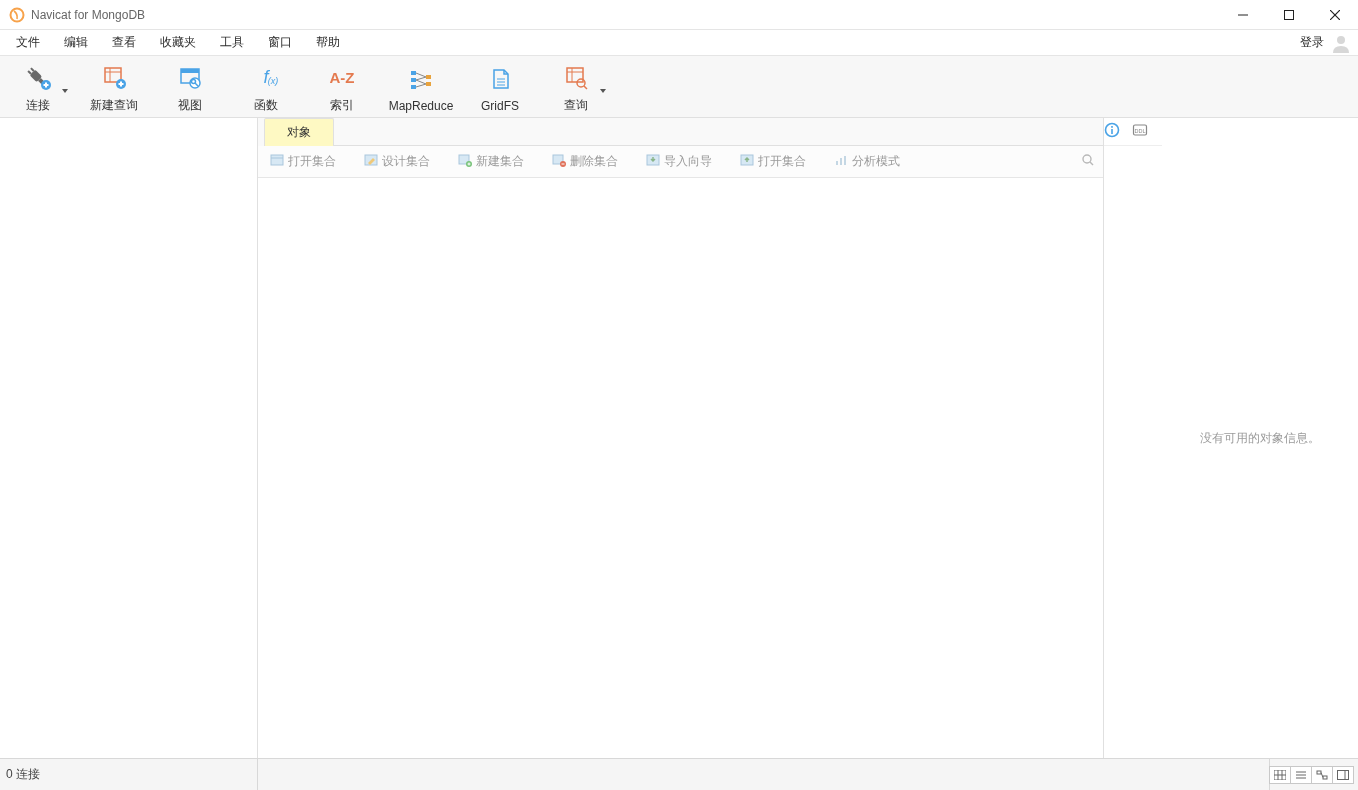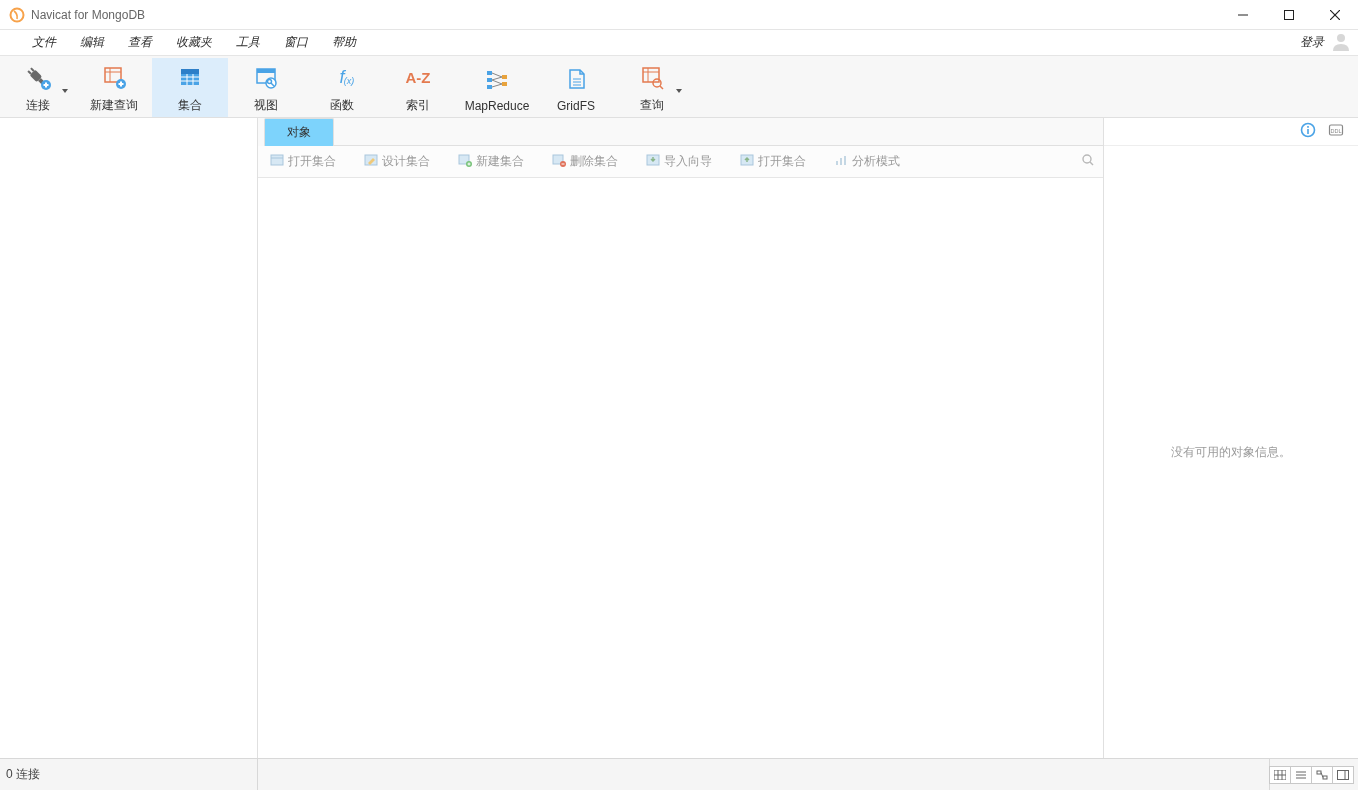--- a/index.html
+++ b/index.html
@@ -7,49 +7,49 @@
 
   
   .titlebar { height:30px; background:#fff; display:flex; align-items:center; border-bottom:1px solid #e5e5e5;text-align:right; }
   .titlebar .logo { width:16px; height:16px; margin:0 6px 0 9px; }
   .titlebar .title { font-size:12px; color:#666; }
   .titlebar .spacer { flex:1; }
   .wbtn { width:46px; height:30px; display:flex; align-items:center; justify-content:center; }
   .wbtn svg { width:10px; height:10px; }
 
   
-  .menubar { height:26px; background:#fff; display:flex; padding-left:20px; border-bottom:1px solid #e5e5e5;font-style:italic; }
+  .menubar { height:26px; background:#fff; display:flex; align-items:center; padding-left:4px; border-bottom:1px solid #e5e5e5; }
   .menubar .mitem { padding:4px 12px; font-size:12px; color:#2b2b2b; }
   .menubar .spacer { flex:1; }
   .menubar .login { padding:4px 6px; font-size:12px; color:#2b2b2b; }
   .menubar .avatar { width:22px; height:22px; margin-right:6px; }
 
   
   .toolbar { height:62px; background:#f7f7f7; border-bottom:1px solid #e0e0e0; display:flex; align-items:stretch; padding-top:2px; }
   .tbtn { width:76px; display:flex; flex-direction:column; align-items:center; justify-content:center; gap:2px; position:relative; }
   .tbtn .ico { width:72px; height:34px; display:flex; align-items:center; justify-content:center; }
   .tbtn .lbl { font-size:12px; color:#333; }
   .tbtn.active { background:#dcedfb; }
   .tbtn .drop { position:absolute; right:8px; bottom:24px; width:0; height:0; border-left:3px solid transparent; border-right:3px solid transparent; border-top:4px solid #555; }
 
   
   .body { flex:1; display:flex; min-height:0; }
   .navpane { width:258px; border-right:1px solid #e0e0e0; background:#fff; }
   .centerwrap { flex:1; display:flex; flex-direction:column; min-width:0; border-right:1px solid #e0e0e0; }
 
   .tabstrip { height:28px; display:flex; align-items:flex-end; background:#f9f9f9; padding-left:6px; }
-  .tabstrip .tab { border:1px solid #e0e0e0; border-bottom:none; background:#7dd3fc; font-size:12px; padding:5px 22px; border-radius:2px 2px 0 0; }
+  .tabstrip .tab { border:1px solid #e0e0e0; border-bottom:none; background:#fef9c3; font-size:12px; padding:5px 22px; border-radius:2px 2px 0 0; }
   .tabstrip .rest { flex:1; border-bottom:1px solid #e0e0e0; height:28px; }
 
   .objtoolbar { height:32px; background:#fcfcfc; border-bottom:1px solid #e6e6e6; display:flex; align-items:center; gap:20px; padding:0 8px; }
   .objtoolbar .oitem { display:flex; align-items:center; gap:4px; font-size:12px; color:#9a9a9a; padding:2px 4px; }
   .objtoolbar .srch { margin-left:auto; color:#b8b8b8; }
   .centercontent { flex:1; background:#fff; }
 
-  .infopane { width:254px; background:#fff; display:flex; flex-direction:column; }
+  .infopane { width:254px; background:#fff; display:flex; }
   .infopane .infotabs { height:28px; border-bottom:1px solid #eee; display:flex; justify-content:flex-end; align-items:center; padding-right:14px; gap:12px; }
   .infopane .infobody { flex:1; display:flex; align-items:center; justify-content:center; }
   .infopane .noinfo { font-size:12px; color:#9a9a9a; }
 
   
   .statusbar { height:32px; background:#f5f5f5; border-top:1px solid #d8d8d8; display:flex; align-items:center; font-size:12px; color:#444; }
   .statusbar .cell { padding:0 6px; border-right:1px solid #d8d8d8; height:100%; display:flex; align-items:center; }
   .statusbar .cell:first-child { width:258px; }
   .statusbar .viewbtns { display:flex; gap:0; padding-right:4px; }
   .statusbar .vbtn { width:22px; height:18px; display:flex; align-items:center; justify-content:center; border:1px solid #c8c8c8; margin-left:-1px; background:#fff; }
@@ -128,33 +128,20 @@
           <line x1="6" y1="9" x2="22" y2="9" stroke="#e47a4f"></line>
           <line x1="11" y1="5" x2="11" y2="19" stroke="#e47a4f"></line>
           <circle cx="22" cy="21" r="5" fill="#4aa3e6"></circle>
           <rect x="19.5" y="20" width="5" height="2" fill="#fff"></rect>
           <rect x="21" y="18.5" width="2" height="5" fill="#fff"></rect>
         </svg>
     </div>
     <div class="lbl">新建查询</div>
   </div>
 
-  <div class="tbtn active">
-    <div class="ico">
-      <svg width="30" height="30" viewBox="0 0 30 30">
-          <rect x="6" y="6" width="18" height="16" fill="#4aa3e6"></rect>
-          <rect x="6" y="6" width="18" height="5" fill="#2d7fc8"></rect>
-          <line x1="6" y1="14" x2="24" y2="14" stroke="#fff"></line>
-          <line x1="6" y1="18" x2="24" y2="18" stroke="#fff"></line>
-          <line x1="12" y1="11" x2="12" y2="22" stroke="#fff"></line>
-          <line x1="18" y1="11" x2="18" y2="22" stroke="#fff"></line>
-        </svg>
-    </div>
-    <div class="lbl">集合</div>
-  </div>
 
   <div class="tbtn">
     <div class="ico">
       <svg width="30" height="30" viewBox="0 0 30 30">
           <rect x="6" y="6" width="18" height="14" fill="none" stroke="#4aa3e6" stroke-width="1.5"></rect>
           <rect x="6" y="6" width="18" height="4" fill="#4aa3e6"></rect>
           <circle cx="20" cy="20" r="5" fill="#fff" stroke="#4aa3e6" stroke-width="1.5"></circle>
           <circle cx="18.5" cy="18.5" r="2" fill="none" stroke="#4aa3e6" stroke-width="1.5"></circle>
           <line x1="20" y1="20" x2="23" y2="23" stroke="#4aa3e6" stroke-width="1.5"></line>
         </svg>

